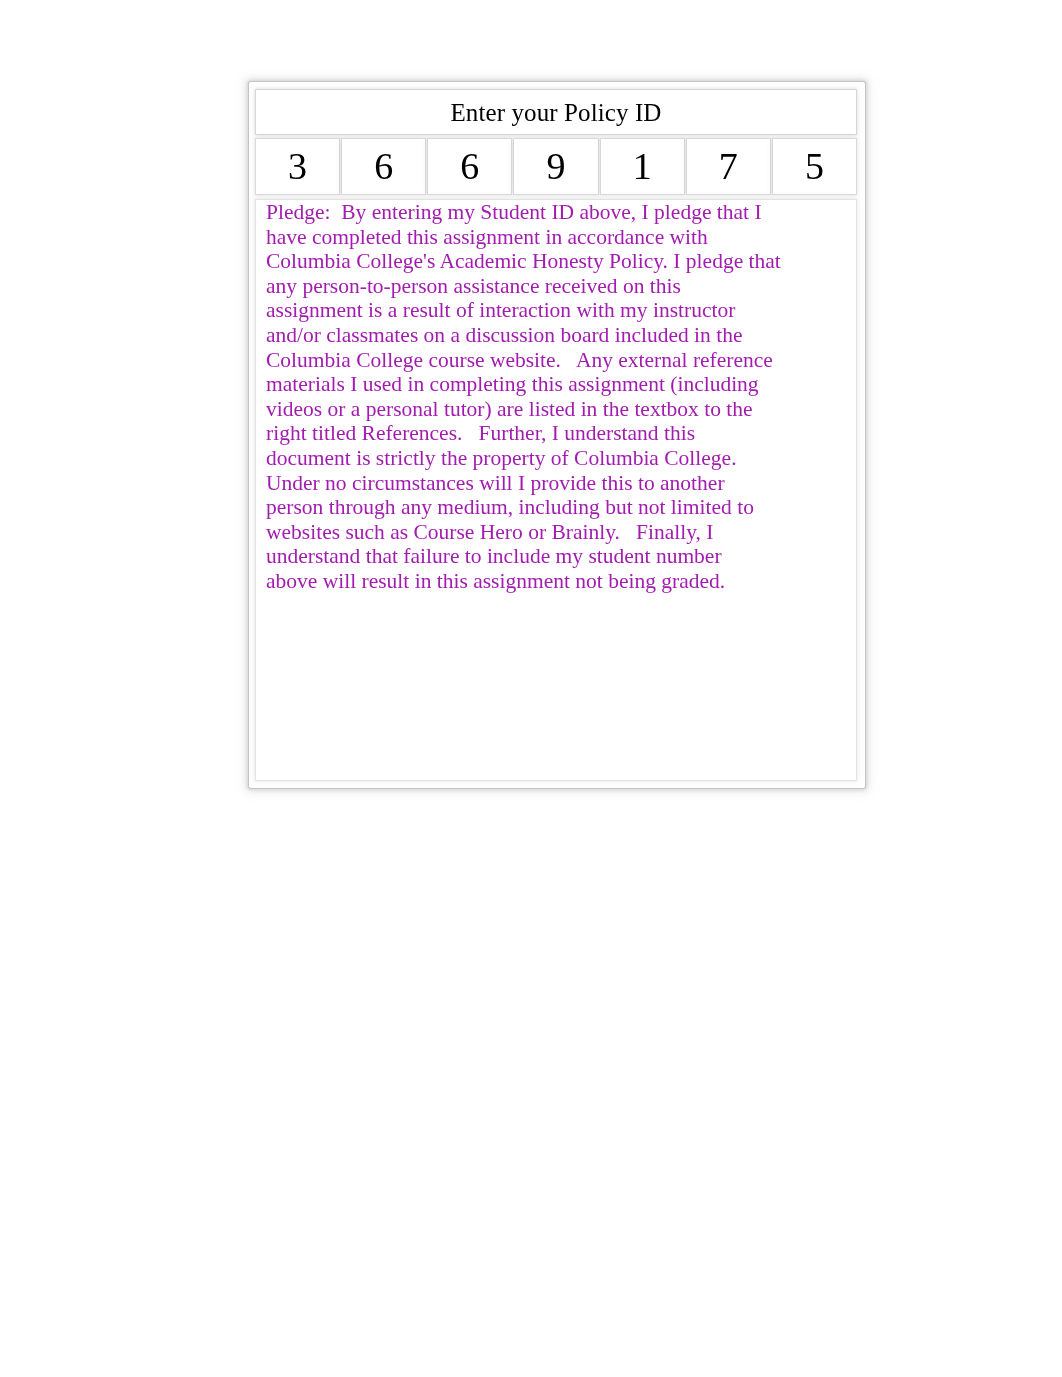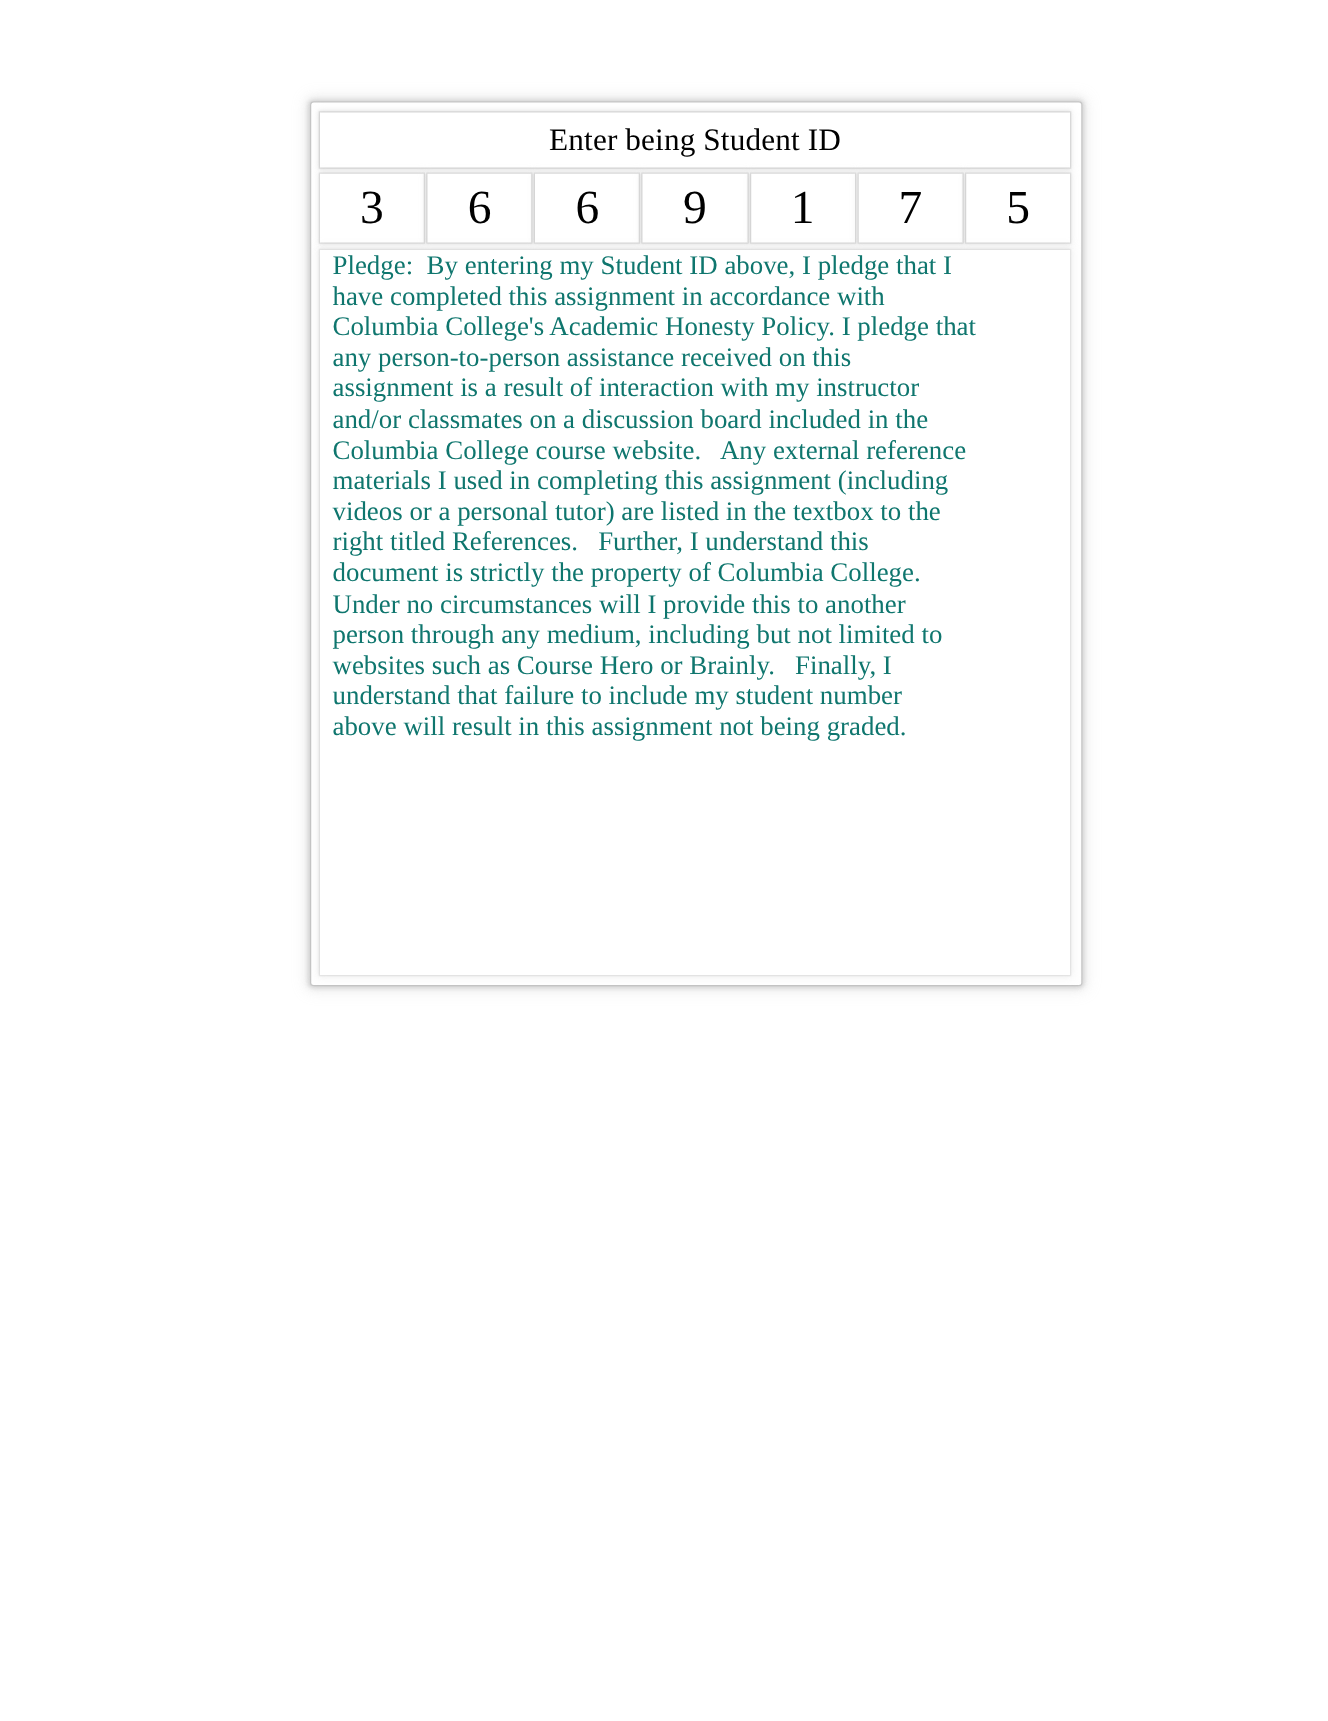--- a/index.html
+++ b/index.html
@@ -107,33 +107,33 @@
     box-sizing: border-box;
     overflow: hidden;
   }
   #pledge-text {
     position: absolute;
     left: 10px;
     top: 0px;
     width: 600px;
     font-size: 21.5px;
     line-height: 24.6px;
-    color: #0f766e;
+    color: #a21caf;
     white-space: pre-wrap;
     word-spacing: 0px;
   }
 </style>
 </head>
 <body>
 
 <div id="student-id-card">
   <div id="card-inner">
 
     <div id="student-id-header">
-      <span id="student-id-header-label">Enter being Student ID</span>
+      <span id="student-id-header-label">Enter your Policy ID</span>
     </div>
 
     <div id="student-id-digit-row">
       <div class="digit-cell">
         <span class="digit-value">3</span>
       </div>
       <div class="digit-cell">
         <span class="digit-value">6</span>
       </div>
       <div class="digit-cell">

